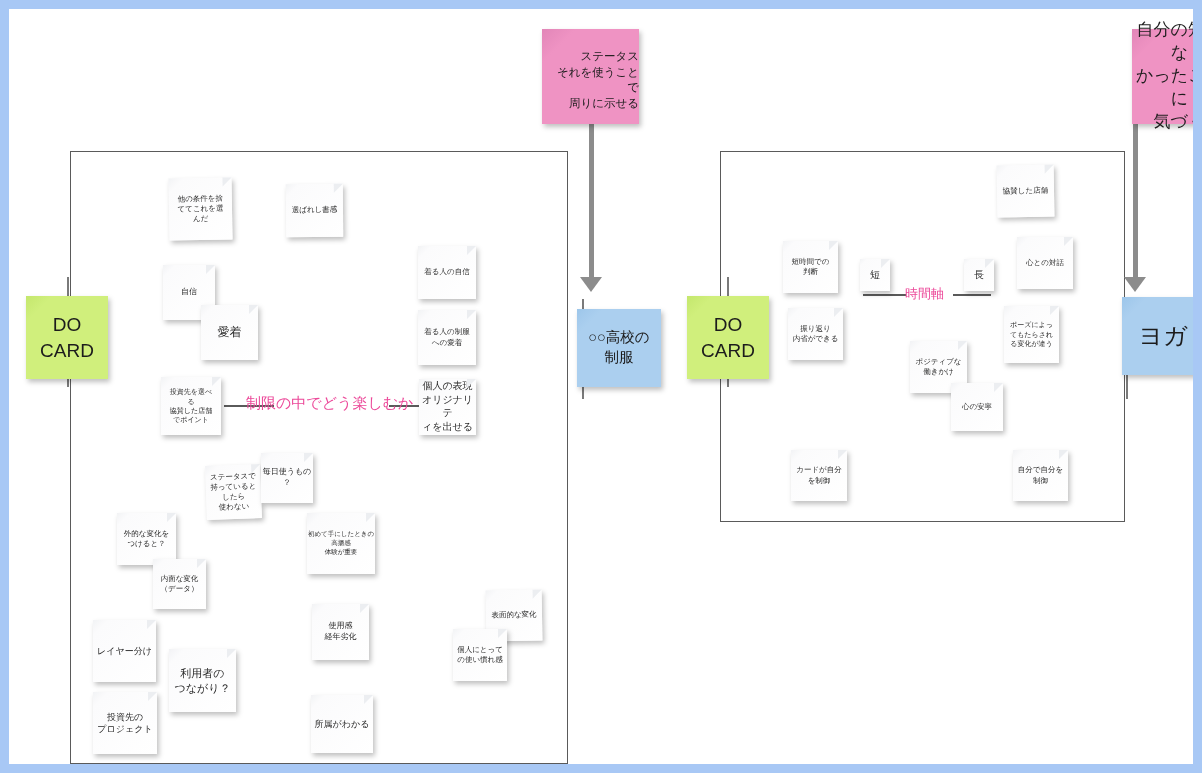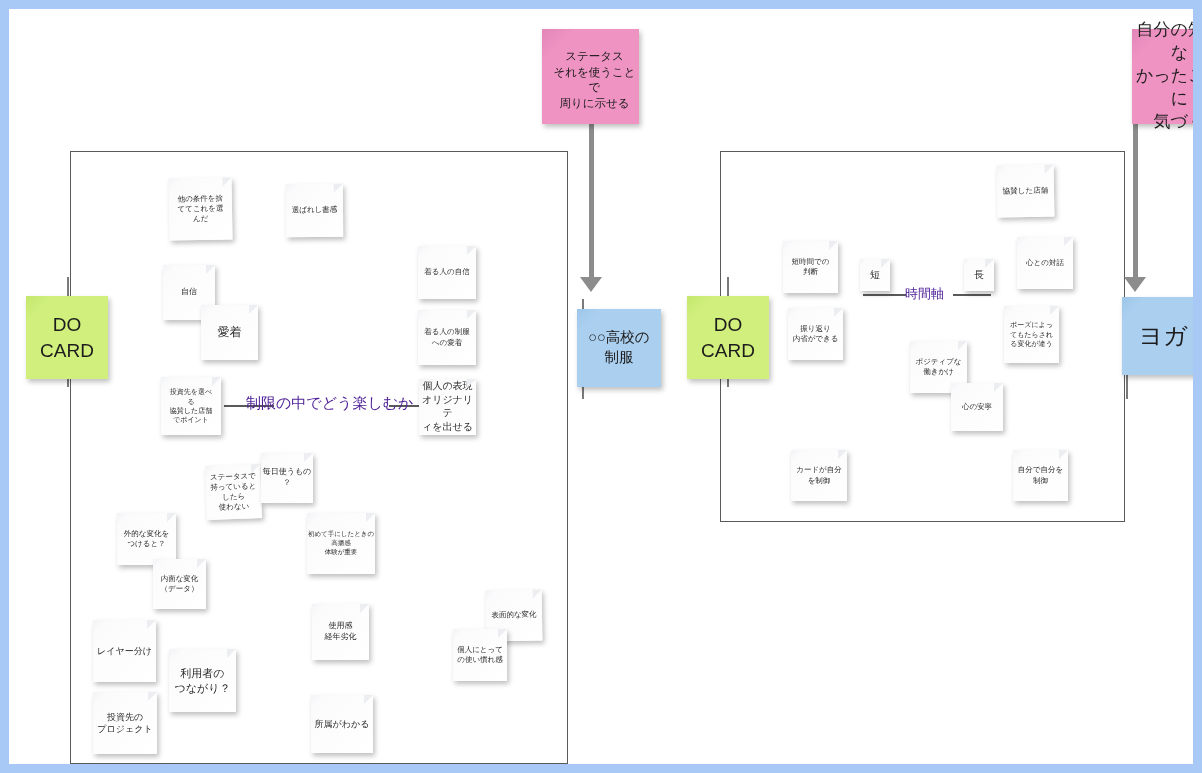--- a/index.html
+++ b/index.html
@@ -80,21 +80,21 @@
   .arrow-head {
     position: absolute;
     width: 0; height: 0;
     border-left: 11px solid transparent;
     border-right: 11px solid transparent;
     border-top: 15px solid #8c8c8c;
     z-index: 2;
   }
   .axis-label {
     position: absolute;
-    color: #4c1d95;
+    color: #ec4899;
     z-index: 3;
     white-space: nowrap;
   }
 </style>
 </head>
 <body>
 
 <div id="canvas">
 
   <div class="frame" style="left:61px; top:142px; width:498px; height:613px;"></div>
@@ -112,21 +112,21 @@
   <div class="vline" style="left:1117px; top:290px; width:2px; height:100px;"></div>
 
   <div class="hline" style="left:215px; top:396px; width:50px; height:2px;"></div>
   <div class="hline" style="left:380px; top:396px; width:48px; height:2px;"></div>
   <div class="axis-label" style="left:237px; top:385px; font-size:15px;">制限の中でどう楽しむか</div>
 
   <div class="hline" style="left:854px; top:285px; width:43px; height:2px;"></div>
   <div class="hline" style="left:944px; top:285px; width:38px; height:2px;"></div>
   <div class="axis-label" style="left:896px; top:276px; font-size:13px;">時間軸</div>
 
-  <div class="note pink" style="left:533px; top:20px; width:97px; height:95px; font-size:11.5px; justify-content:flex-start; text-align:center; padding:20px 0 0 8px; align-items:flex-start;">ステータス
+  <div class="note pink" style="left:533px; top:20px; width:97px; height:95px; font-size:11.5px; justify-content:flex-start; text-align:right; padding:20px 0 0 8px; align-items:flex-start;">ステータス
 それを使うことで
 周りに示せる</div>
 
   <div class="note pink" style="left:1079px; top:20px; width:95px; height:95px; font-size:17px;margin-left:44px;">自分の知らな
 かったことに
 気づく</div>
 
   <div class="note green" style="left:17px; top:287px; width:82px; height:83px; font-size:19px;">DO
 CARD</div>
 

